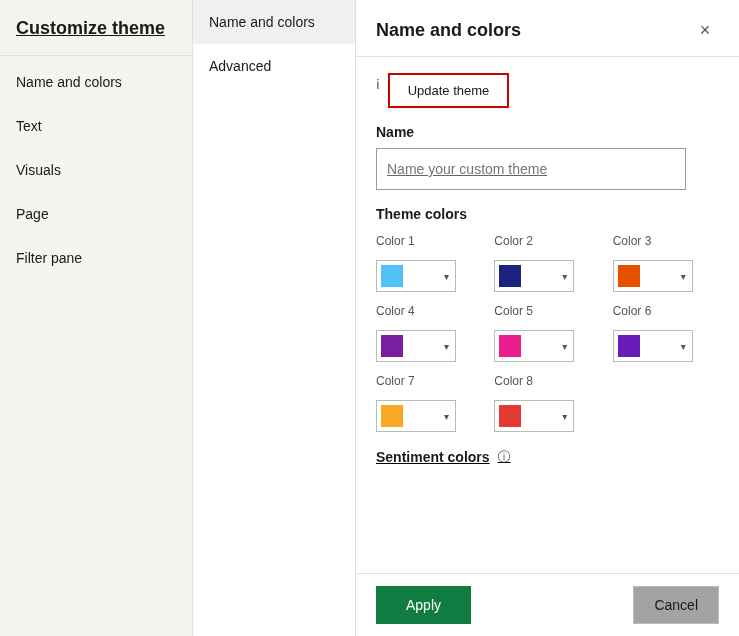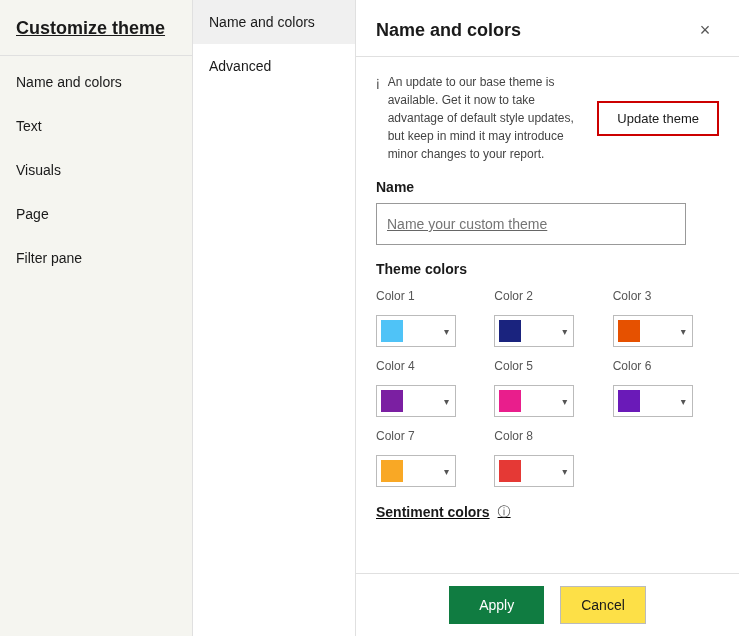--- a/index.html
+++ b/index.html
@@ -209,36 +209,36 @@
       color: #1a1a1a;
     }
     .sentiment-info-icon {
       font-size: 13px;
       color: #555;
     }
 
     
     .footer {
       display: flex;
-      justify-content: center;
+      justify-content: space-between;
       padding: 12px 20px;
       border-top: 1px solid #e0e0e0;
       gap: 16px;
     }
     .apply-btn {
       background: #107c41;
       color: #fff;
       border: none;
       padding: 10px 30px;
       cursor: pointer;
       font-size: 14px;
       font-weight: 500;
     }
     .cancel-btn {
-      background: #fde047;
+      background: #a3a3a3;
       color: #1a1a1a;
       border: 1px solid #bbb;
       padding: 10px 20px;
       cursor: pointer;
       font-size: 14px;
     }
   </style>
 </head>
 <body>
 
@@ -261,21 +261,20 @@
 <div class="main-content">
   <div class="main-header">
     <span class="main-title">Name and colors</span>
     <button class="close-btn">×</button>
   </div>
 
   <div class="main-body">
     
     <div class="info-box">
       <span class="info-icon">ℹ</span>
-      <span class="info-text">An update to our base theme is available. Get it now to take advantage of default style updates, but keep in mind it may introduce minor changes to your report.</span>
       <button class="update-theme-btn">Update theme</button>
     </div>
 
     
     <div class="section-label">Name</div>
     <input class="name-input" type="text" placeholder="Name your custom theme" style="">
 
     
     <div class="colors-section-title">Theme colors</div>
     <div class="colors-grid">

